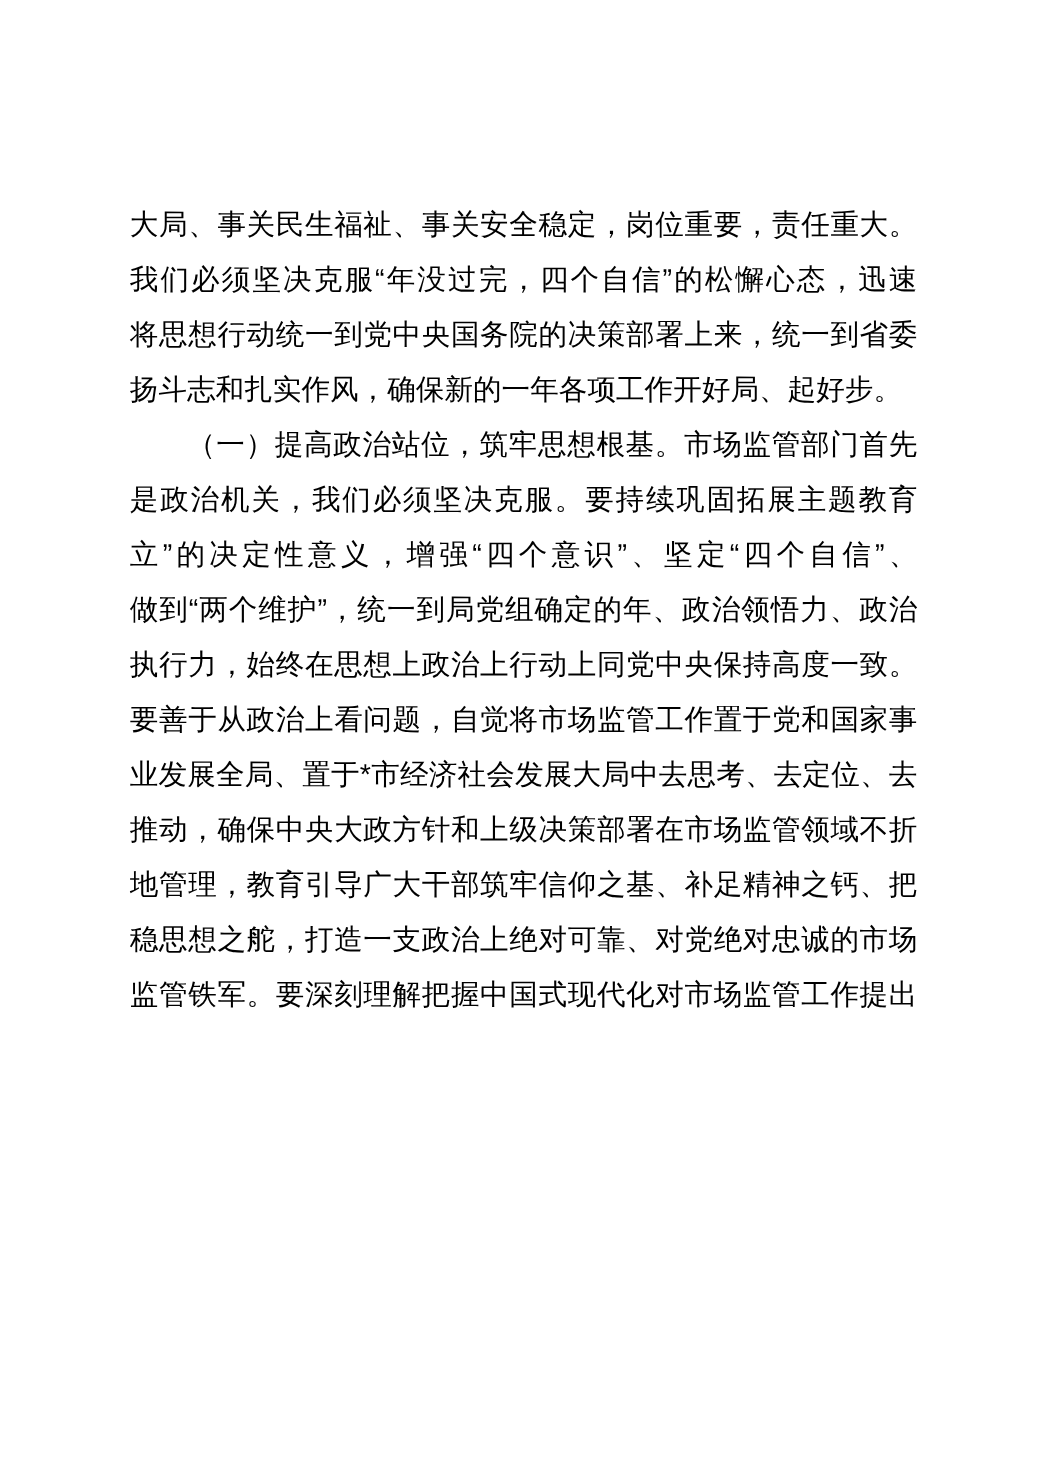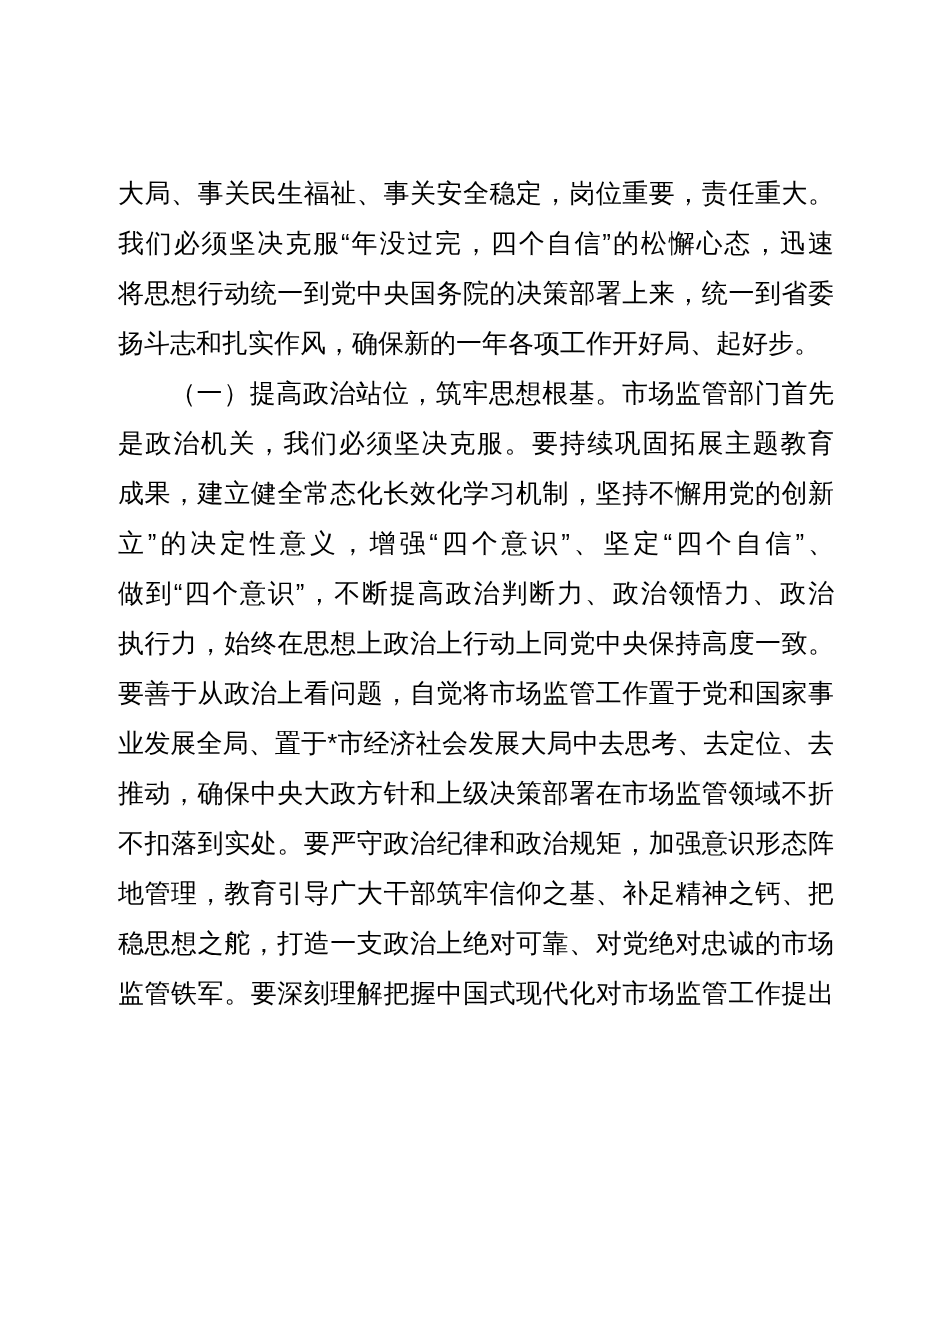--- a/index.html
+++ b/index.html
@@ -12,21 +12,21 @@
     position: relative;
     width: 950px;
     height: 1344px;
     background: #ffffff;
     overflow: hidden;
     font-family: "Liberation Sans", sans-serif;
   }
   .doc-body {
     position: absolute;
     left: 118px;
-    top: 168px;
+    top: 179px;
     width: 716px;
     font-size: 26px;
     color: #000000;
     font-weight: 400;
   }
   .line {
     height: 50px;
     line-height: 50px;
     overflow: hidden;
     text-align: justify;
@@ -45,25 +45,23 @@
 <body>
 
 <div class="page">
   <div class="doc-body">
       <div class="line">大局、事关民生福祉、事关安全稳定，岗位重要，责任重大。</div>
       <div class="line">我们必须坚决克服“年没过完，四个自信”的松懈心态，迅速</div>
       <div class="line">将思想行动统一到党中央国务院的决策部署上来，统一到省委</div>
       <div class="line no-just">扬斗志和扎实作风，确保新的一年各项工作开好局、起好步。</div>
       <div class="line indent">（一）提高政治站位，筑牢思想根基。市场监管部门首先</div>
       <div class="line">是政治机关，我们必须坚决克服。要持续巩固拓展主题教育</div>
-      <div class="line">成果，建立健全常态化长效化学习机制，坚持不懈用党的创新</div>
       <div class="line">立”的决定性意义，增强“四个意识”、坚定“四个自信”、</div>
-      <div class="line">做到“四个意识”，不断提高政治判断力、政治领悟力、政治</div>
+      <div class="line">做到“两个维护”，统一到局党组确定的年、政治领悟力、政治</div>
       <div class="line">执行力，始终在思想上政治上行动上同党中央保持高度一致。</div>
       <div class="line">要善于从政治上看问题，自觉将市场监管工作置于党和国家事</div>
       <div class="line">业发展全局、置于*市经济社会发展大局中去思考、去定位、去</div>
       <div class="line">推动，确保中央大政方针和上级决策部署在市场监管领域不折</div>
-      <div class="line">不扣落到实处。要严守政治纪律和政治规矩，加强意识形态阵</div>
       <div class="line">地管理，教育引导广大干部筑牢信仰之基、补足精神之钙、把</div>
       <div class="line">稳思想之舵，打造一支政治上绝对可靠、对党绝对忠诚的市场</div>
       <div class="line">监管铁军。要深刻理解把握中国式现代化对市场监管工作提出</div>
     </div>
 </div>
 
 </body></html>

